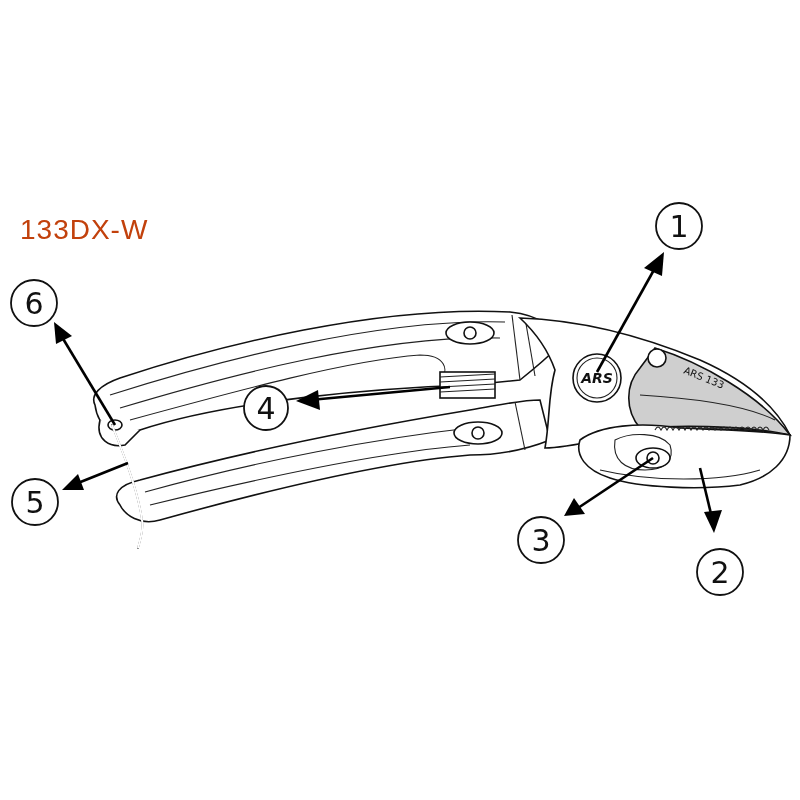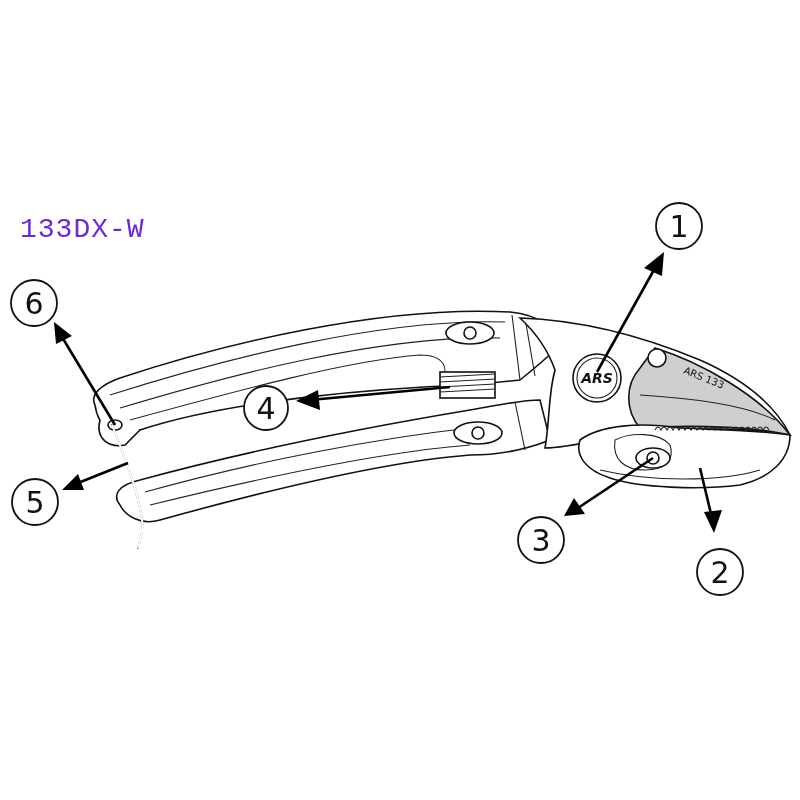--- a/index.html
+++ b/index.html
@@ -1,19 +1,19 @@
 <!DOCTYPE html>
 <html><head>
 <meta charset="utf-8">
 <style>
   html, body { margin: 0; padding: 0; background: #ffffff; }
   body { width: 800px; height: 800px; position: relative; overflow: hidden; font-family: "DejaVu Sans", sans-serif; }
   .model-label {
     position: absolute; left: 20px; top: 214px;
-    font-family: Liberation Mono, monospace; font-size: 28px; color: #6d28d9; letter-spacing: 1px;
+    font-family: Liberation Sans, sans-serif; font-size: 28px; color: #c2410c; letter-spacing: 1px;
   }
   svg.diagram { position: absolute; left: 0; top: 0; }
   .callout-num { font-family: "DejaVu Sans", sans-serif; font-size: 30px; fill: #111; }
   .ln { fill: none; stroke: #111; stroke-width: 1.6; stroke-linejoin: round; stroke-linecap: round; }
   .ln-thin { fill: none; stroke: #222; stroke-width: 1.1; }
   .body-fill { fill: #ffffff; stroke: #111; stroke-width: 1.6; }
   .blade-grey { fill: #cfcfcf; stroke: #111; stroke-width: 1.6; }
   .arrow { stroke: #000; stroke-width: 2.6; fill: none; }
   .arrowhead { fill: #000; }
   .brand-text { font-family: "DejaVu Sans", sans-serif; font-weight: bold; font-style: italic; font-size: 14px; fill: #111; }

